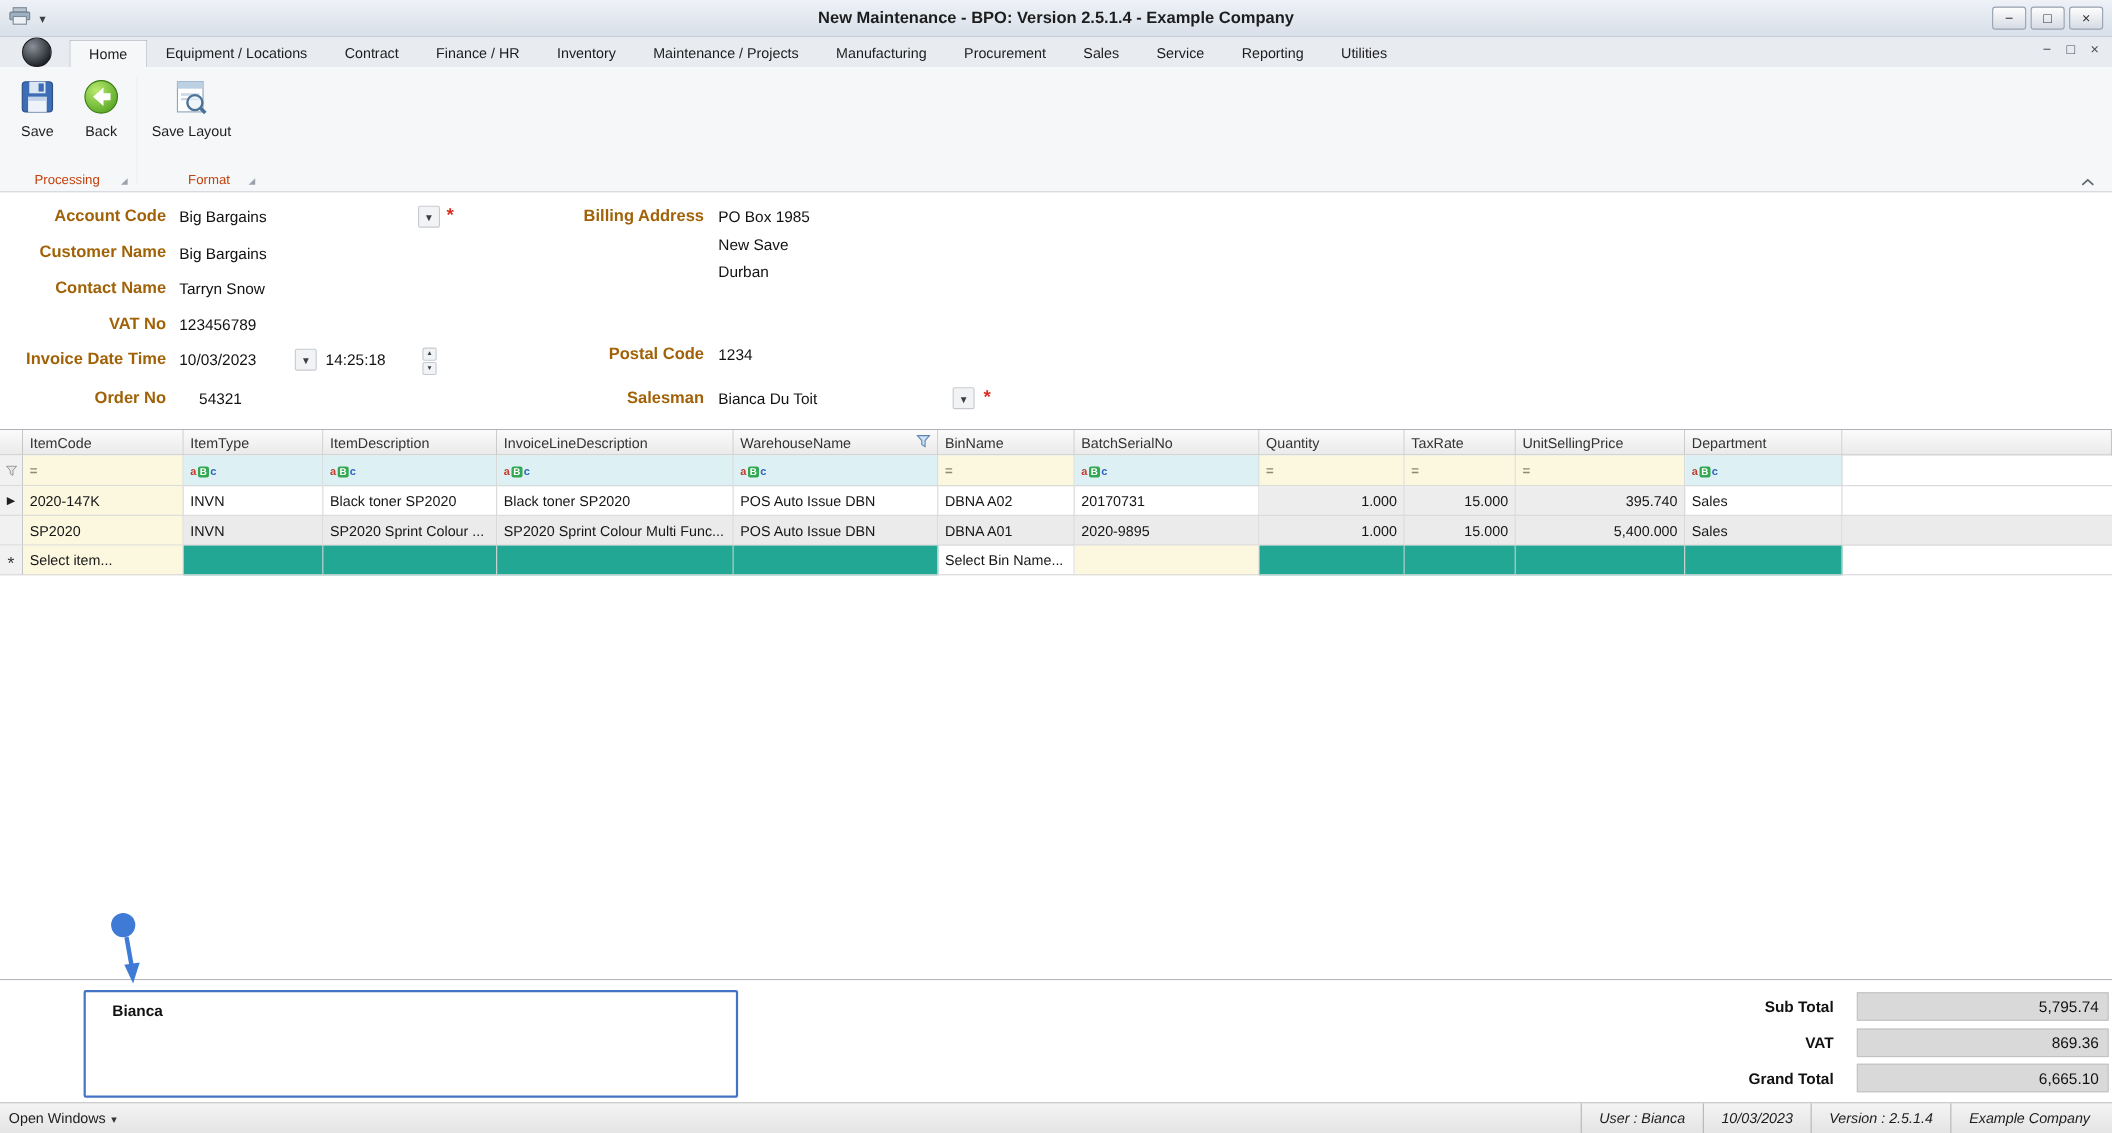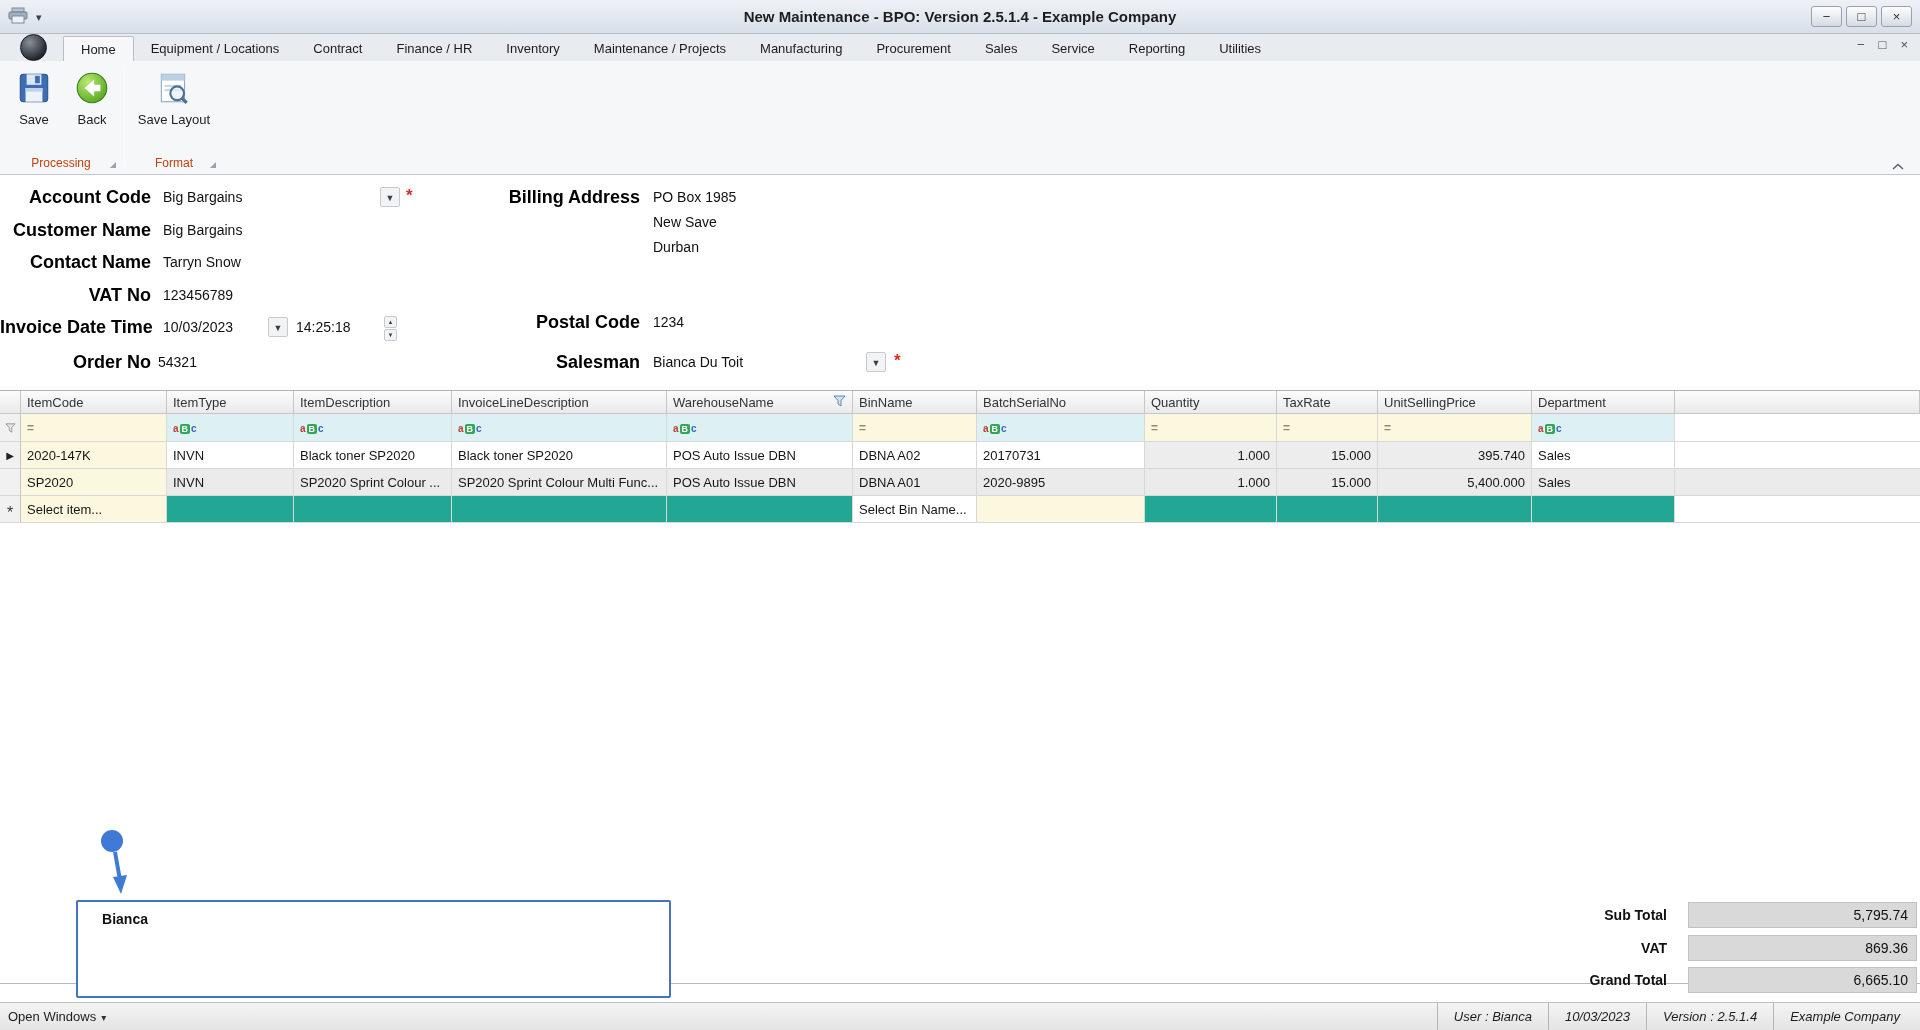--- a/index.html
+++ b/index.html
@@ -34,40 +34,40 @@
     background:#f6f7f9; border-bottom:1px solid #c3c8cf; }
   .rbtn { position:absolute; top:8px; width:56px; text-align:center; font-size:13px; color:#1e1e1e; cursor:default; }
   .rbtn .ic { display:block; margin:0 auto 5px; width:38px; height:38px; }
   .rbtn.save { left:6px; }
   .rbtn.back { left:64px; }
   .rbtn.savelayout { left:130px; width:88px; }
   .rsep { position:absolute; left:124px; top:8px; height:98px; width:1px; background:#d6dade; border-right:1px solid #fbfbfc; }
   .rgroup-label { position:absolute; top:94px; height:16px; font-size:12px; color:#c2410c;
     display:flex; align-items:center; justify-content:center; }
   .rgroup-label.processing { left:2px; width:118px; }
-  .rgroup-label.format { left:128px; width:92px; }
+  .rgroup-label.format { left:144px; width:92px; }
   .launcher { position:absolute; right:4px; bottom:3px; width:0; height:0;
     border-left:6px solid transparent; border-bottom:6px solid #9aa1a9; }
   .ribbon-collapse { position:absolute; right:14px; top:96px; }
 
   
   .formarea { position:absolute; top:175px; left:0; width:100%; height:215px; background:#fff; }
-  .fl { position:absolute; font-size:18px; font-weight:bold; color:#000000; text-align:right; height:22px; line-height:22px; white-space:nowrap; }
+  .fl { position:absolute; font-size:15px; font-weight:bold; color:#a16207; text-align:right; height:22px; line-height:22px; white-space:nowrap; }
   .fv { position:absolute; font-size:14px; color:#111; height:22px; line-height:22px; white-space:nowrap; }
   .lcol { left:0; width:151px; }
   .rcol { left:480px; width:160px; }
   .combo-arrow { position:absolute; width:20px; height:20px; text-align:center; line-height:20px;
     font-size:9px; color:#3a3f45; background:#f2f3f5; border:1px solid #c6cad0; border-radius:2px; }
   .req { position:absolute; color:#d92b1f; font-size:17px; font-weight:bold; height:20px; line-height:22px; }
   .spinner { position:absolute; width:13px; height:22px; display:flex; flex-direction:column; gap:1px; }
   .spinner span { flex:1; font-size:6px; line-height:10px; text-align:center; color:#3a3f45;
     background:#f2f3f5; border:1px solid #c6cad0; border-radius:2px; }
 
   
-  .grid { position:absolute; top:390px; left:0; width:1920px; height:594px; background:#fff;
+  .grid { position:absolute; top:390px; left:0; width:1920px; height:501px; background:#fff;
     border-top:1px solid #aeb3b9; border-bottom:1px solid #b5bac0; }
   .gr { display:flex; width:1920px; }
   .gc { border-right:1px solid #d8d8d8; border-bottom:1px solid #d8d8d8; padding:0 6px;
     font-size:13px; color:#161616; white-space:nowrap; overflow:hidden;
     display:flex; align-items:center; height:27px; }
   .hdr .gc { background:linear-gradient(#fbfbfb,#eaeaea); border-right:1px solid #c6c6c6;
     border-bottom:1px solid #c6c6c6; height:23px; color:#333; }
   .frw .gc { height:28px; }
   .w-ind { width:21px; flex:none; padding:0; justify-content:center; }
   .w0 { width:146px; flex:none; } .w1 { width:127px; flex:none; } .w2 { width:158px; flex:none; }
@@ -243,21 +243,21 @@
     <div class="fl lcol" style="top:141px">Invoice Date Time</div>
     <div class="fv" style="left:163px;top:141px">10/03/2023</div>
     <div class="combo-arrow" style="left:268px;top:142px"><span>▼</span></div>
     <div class="fv" style="left:296px;top:141px">14:25:18</div>
     <div class="spinner" style="left:384px;top:141px">
       <span>▲</span>
       <span>▼</span>
     </div>
 
     <div class="fl lcol" style="top:176px">Order No</div>
-    <div class="fv" style="left:158px;top:176px">54321</div>
+    <div class="fv" style="left:181px;top:176px">54321</div>
 
     <div class="fl rcol" style="top:11px">Billing Address</div>
     <div class="fv" style="left:653px;top:11px">PO Box 1985</div>
     <div class="fv" style="left:653px;top:36px">New Save</div>
     <div class="fv" style="left:653px;top:61px">Durban</div>
 
     <div class="fl rcol" style="top:136px">Postal Code</div>
     <div class="fv" style="left:653px;top:136px">1234</div>
 
     <div class="fl rcol" style="top:176px">Salesman</div>

